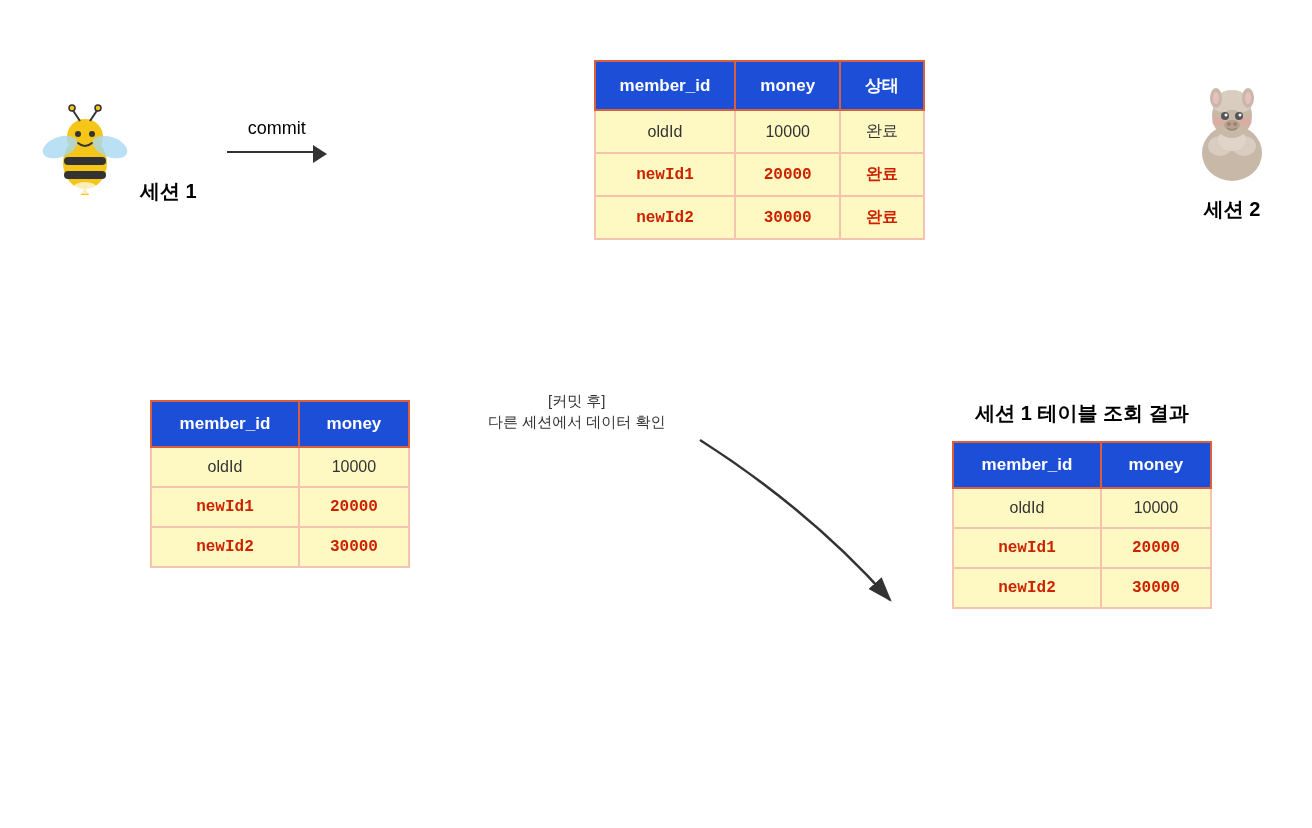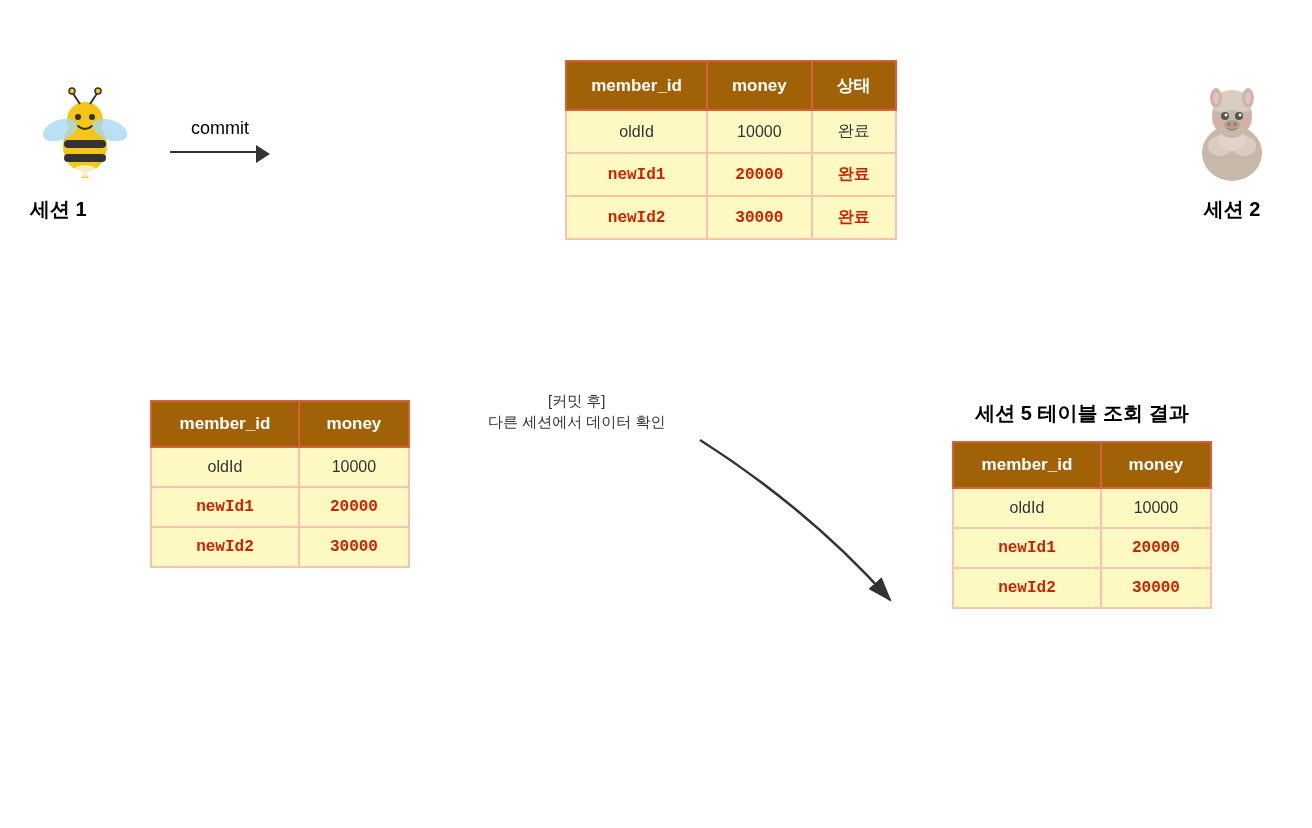--- a/index.html
+++ b/index.html
@@ -11,21 +11,21 @@
       position: relative;
       overflow: hidden;
     }
 
     table {
       border-collapse: collapse;
       min-width: 260px;
     }
 
     table th {
-      background-color: #a16207;
+      background-color: #1d4ed8;
       color: white;
       font-weight: bold;
       padding: 12px 24px;
       text-align: center;
       font-size: 17px;
       border: 2px solid #d9603a;
     }
 
     table td {
       background-color: #fef9c3;
@@ -47,22 +47,21 @@
       position: absolute;
       top: 60px;
       left: 0;
       width: 1312px;
       display: flex;
       align-items: center;
     }
 
     .session1-area {
       display: flex;
-      flex-direction: column;
-      align-items: flex-start;
+      align-items: flex-end;
       margin-left: 30px;
       margin-right: 10px;
     }
 
     .session-label {
       font-size: 20px;
       margin-top: 8px;
       font-weight: bold;
     }
 
@@ -313,21 +312,21 @@
         </tr>
         <tr>
           <td class="red-text">newId2</td>
           <td class="red-text">30000</td>
         </tr>
       </tbody>
     </table>
   </div>
 
   <div class="bottom-right">
-    <div class="result-label">세션 5 테이블 조회 결과</div>
+    <div class="result-label">세션 1 테이블 조회 결과</div>
     <table>
       <thead>
         <tr>
           <th>member_id</th>
           <th>money</th>
         </tr>
       </thead>
       <tbody>
         <tr>
           <td>oldId</td>

